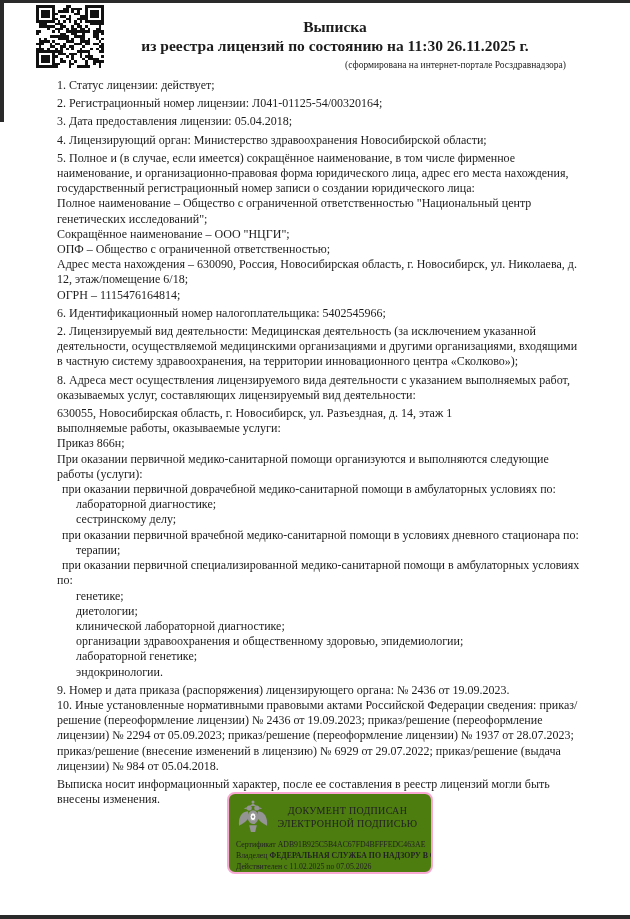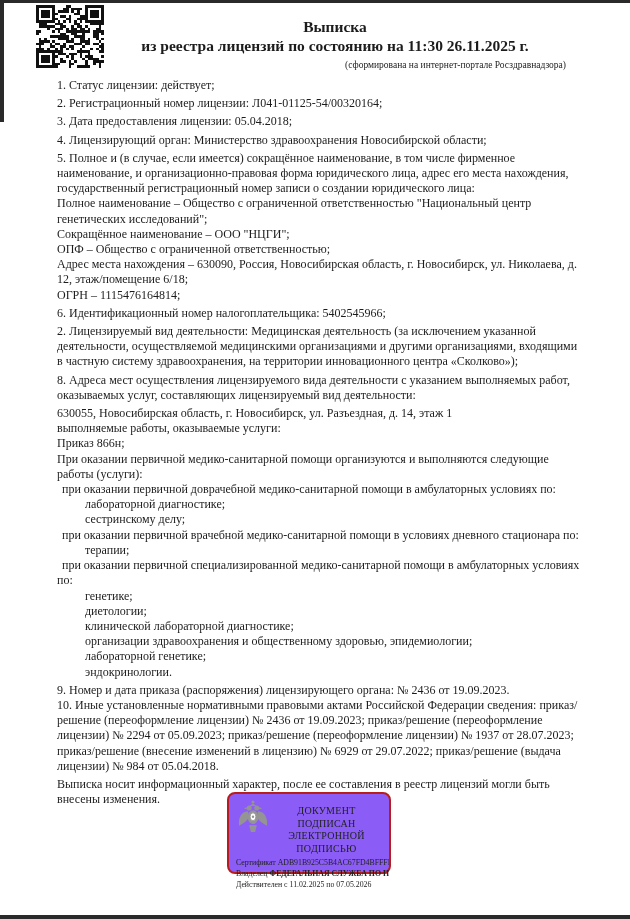--- a/index.html
+++ b/index.html
@@ -41,30 +41,30 @@
 
   
   .doc-body{
     padding:4px 50px 0 57px;
     font-size:12px;
     line-height:15.2px;
   }
   .doc-body p{margin:0;}
   .doc-body p.gap{margin-top:3px;}
   .doc-body p.ind1{text-indent:5px;}
-  .doc-body p.ind2{margin-left:28px;}
+  .doc-body p.ind2{margin-left:19px;}
 
   
   .stamp{
     position:absolute;
     left:227px;top:792px;
-    width:164px;height:82px;
+    width:206px;height:82px;
     box-sizing:border-box;
-    background:#8b5cf6;
-    border:2px solid #b91c1c;
+    background:#4d7c0f;
+    border:2px solid #f9a8d4;
     border-radius:8px;
   }
   .stamp-top{display:flex;align-items:flex-start;padding:5px 6px 0 7px;}
   .emblem{width:34px;height:38px;flex:none;}
   .stamp-title{
     flex:1;text-align:center;
     font-size:10px;line-height:12.5px;
     letter-spacing:.3px;
     padding-top:6px;
     color:#222;

